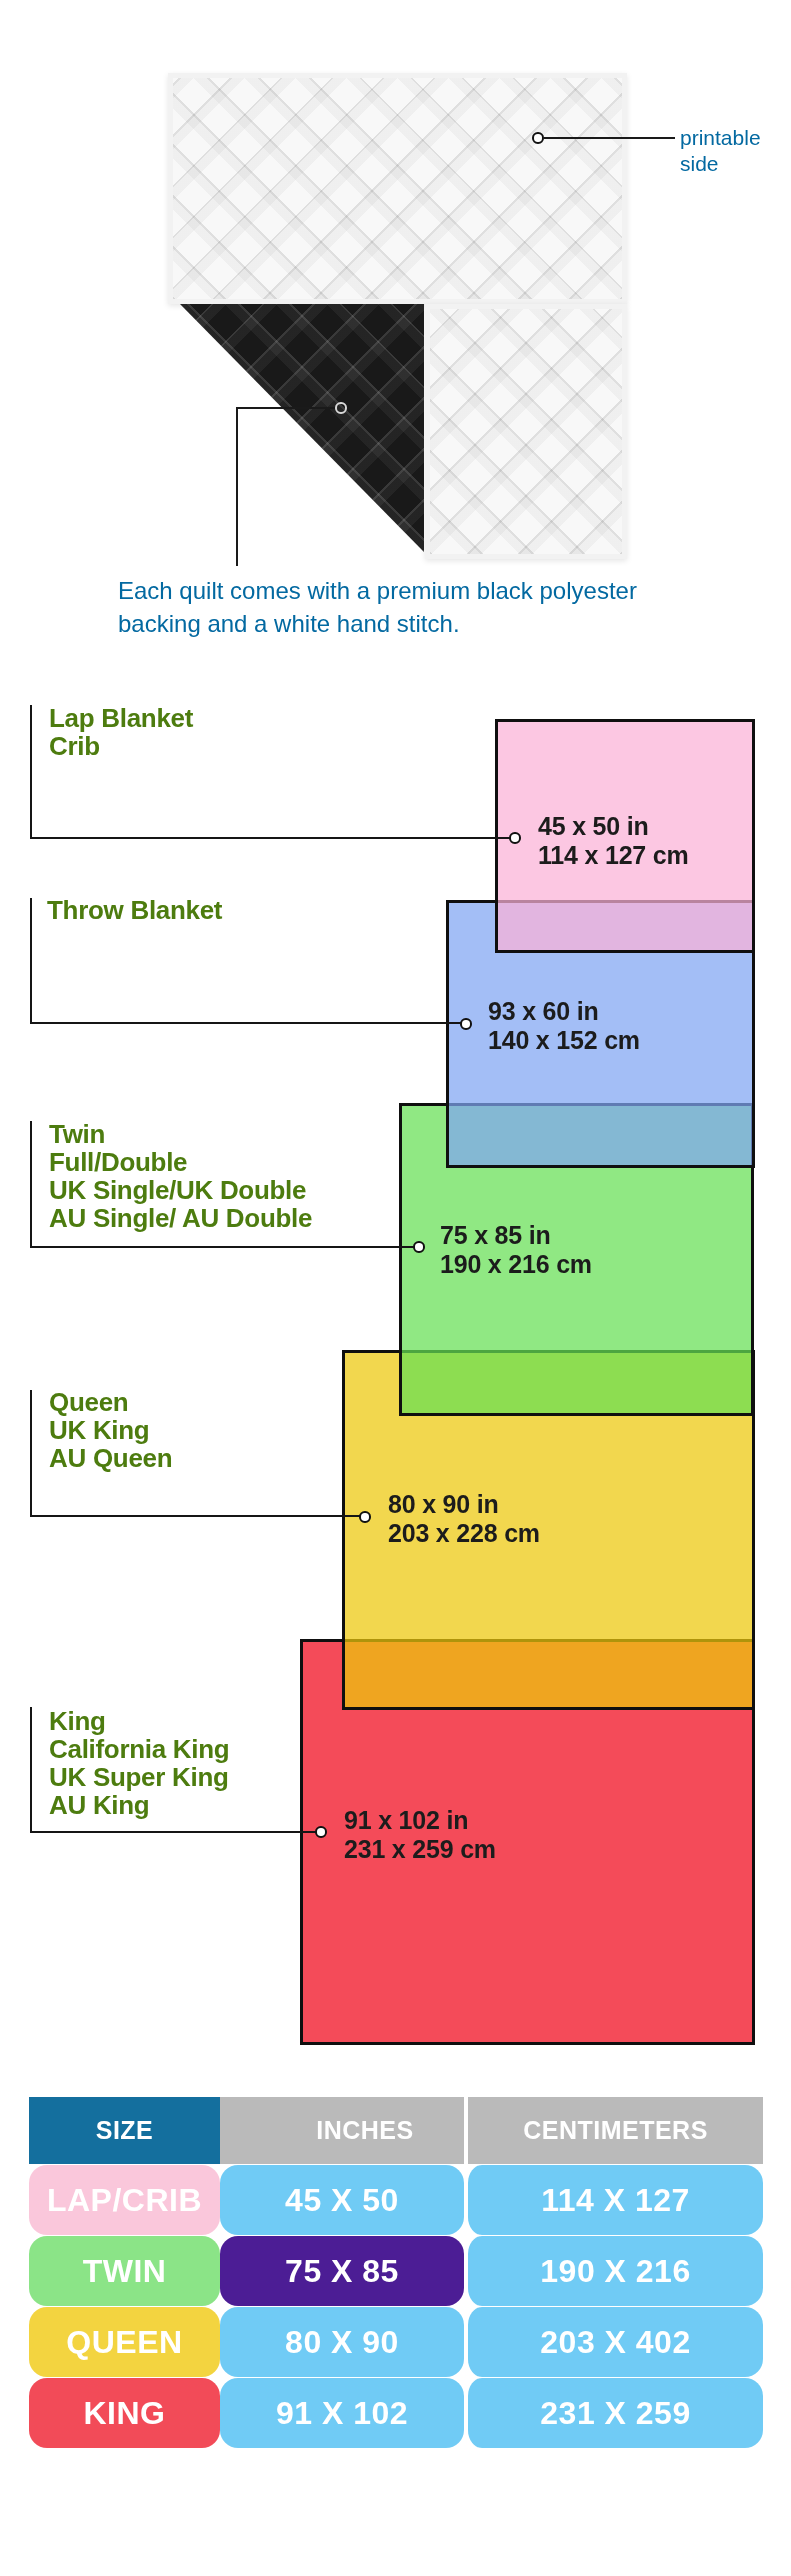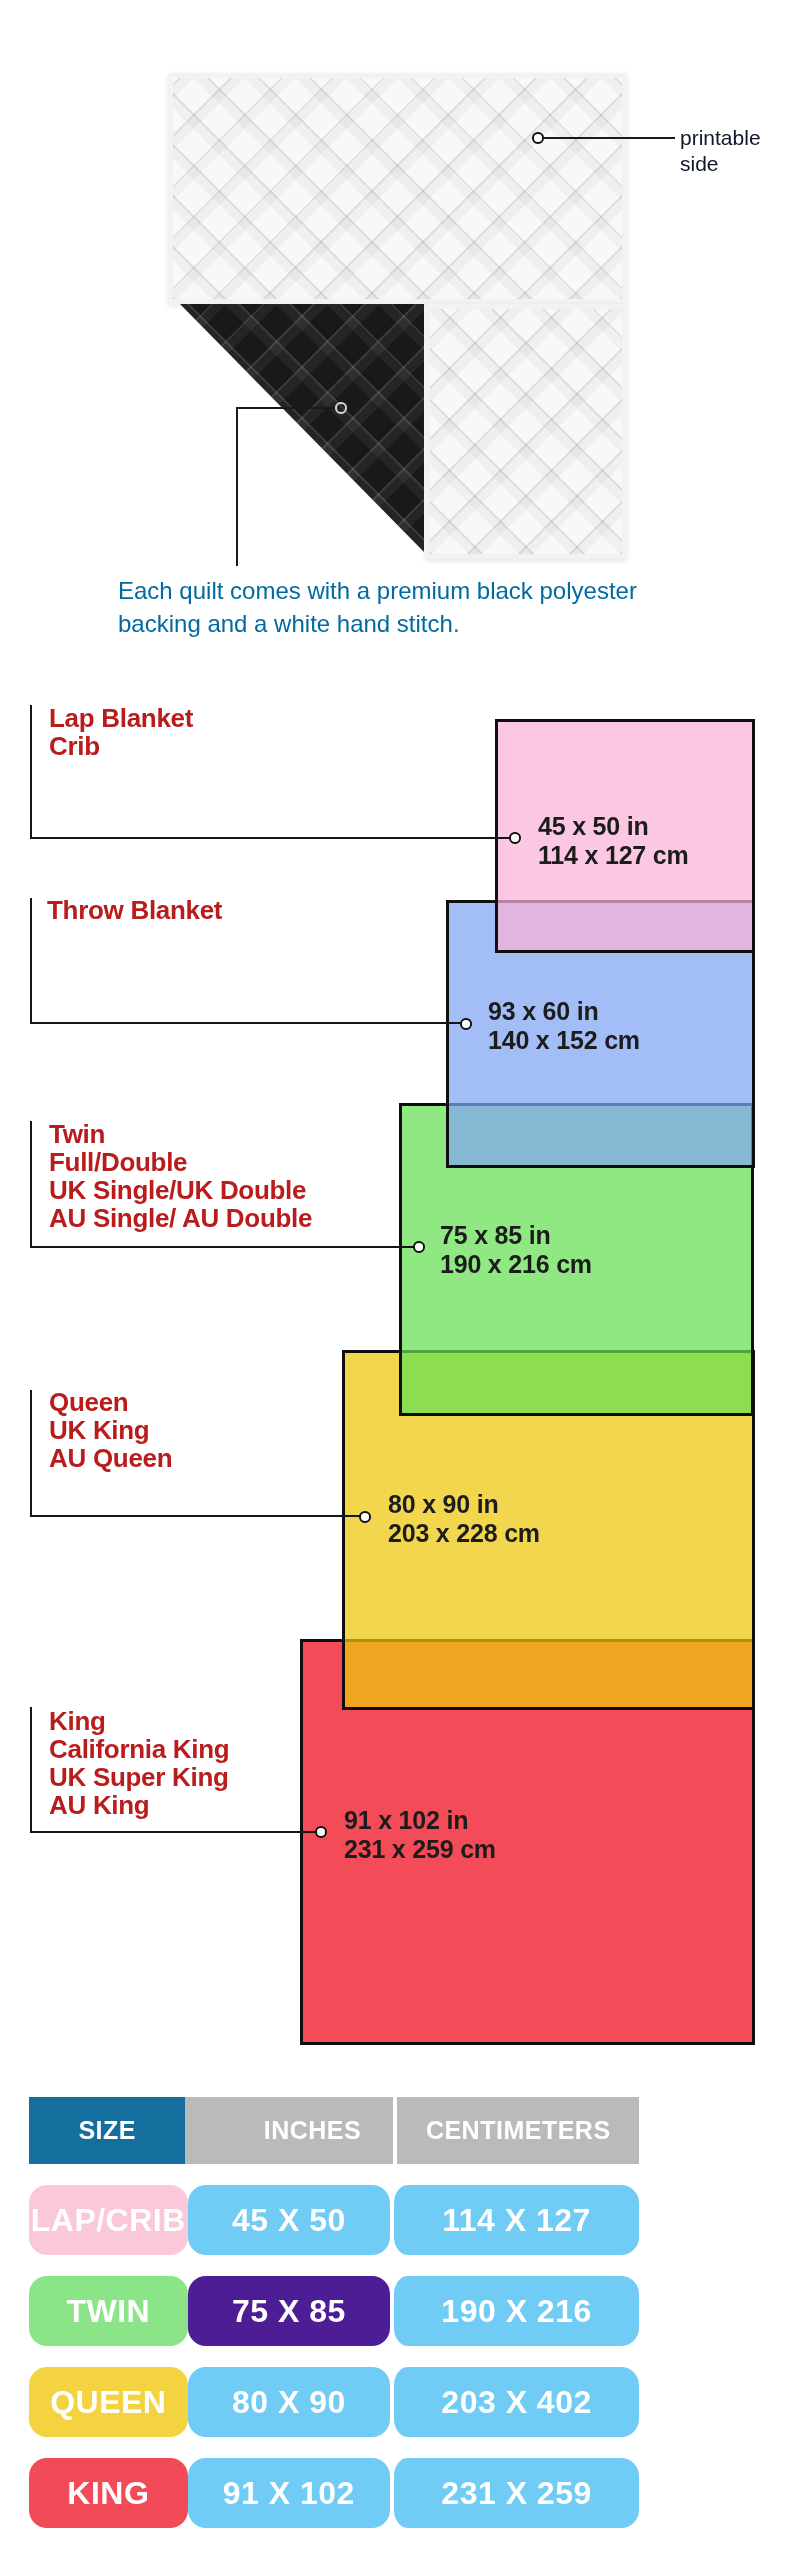--- a/index.html
+++ b/index.html
@@ -28,49 +28,49 @@
       repeating-linear-gradient(45deg, rgba(255,255,255,0) 0 27px, rgba(255,255,255,0.05) 27px 36px),
       repeating-linear-gradient(-45deg, rgba(255,255,255,0) 0 27px, rgba(255,255,255,0.05) 27px 36px);
     clip-path:polygon(0 0,100% 0,100% 100%);
   }
   .quilt-caption{
     position:absolute;left:118px;top:574px;width:612px;
     font-size:24px;line-height:33px;color:#0369a1;font-weight:normal;
   }
   .printable-label{
     position:absolute;left:680px;top:125px;
-    font-size:21px;line-height:26px;color:#0f172a;font-weight:normal;
+    font-size:21px;line-height:26px;color:#0369a1;font-weight:normal;
   }
   .callout-line{position:absolute;background:#1a1a1a;}
   .callout-ring-dark{
     position:absolute;width:11.5px;height:11.5px;border-radius:50%;
     border:2.9px solid #d8d8d8;background:transparent;box-sizing:border-box;
   }
   .callout-ring-light{
     position:absolute;width:11.5px;height:11.5px;border-radius:50%;
     border:2.9px solid #111111;background:#ffffff;box-sizing:border-box;
   }
   
   .size-rect{position:absolute;box-sizing:border-box;border:3.8px solid #0f0f0f;}
-  .size-label{position:absolute;color:#b91c1c;font-weight:bold;letter-spacing:-0.3px;}
+  .size-label{position:absolute;color:#4d7c0f;font-weight:bold;letter-spacing:-0.3px;}
   .size-label .label-line{font-size:26px;line-height:28px;white-space:nowrap;}
   .callout-vline{position:absolute;width:2.4px;background:#151515;z-index:70;}
   .callout-hline{position:absolute;height:2.4px;background:#151515;z-index:70;}
   .callout-circle{
     position:absolute;width:11.5px;height:11.5px;border-radius:50%;box-sizing:border-box;
     border:2.9px solid #111111;background:#ffffff;z-index:75;
   }
   .size-dims{
     position:absolute;transform:translateY(-50%);z-index:72;
     color:#1c1c1c;font-weight:bold;font-size:25px;line-height:29px;white-space:nowrap;
     letter-spacing:-0.2px;
   }
   
   .size-table{position:absolute;left:29px;top:2097px;width:734px;}
-  .t-row{display:flex;width:610px;margin-bottom:21px;}
+  .t-row{display:flex;width:734px;margin-bottom:1px;}
   .t-cell{
     display:flex;align-items:center;justify-content:center;box-sizing:border-box;
     color:#ffffff;font-weight:bold;letter-spacing:0.5px;
   }
   .t-head .t-cell{height:67px;font-size:25px;}
   .t-data .t-cell{height:70px;font-size:32px;border-radius:18px;}
   .c1{width:191px;}
   .c2{width:244px;}
   .c3{width:299px;border-left:4.8px solid #ffffff;}
 </style>

